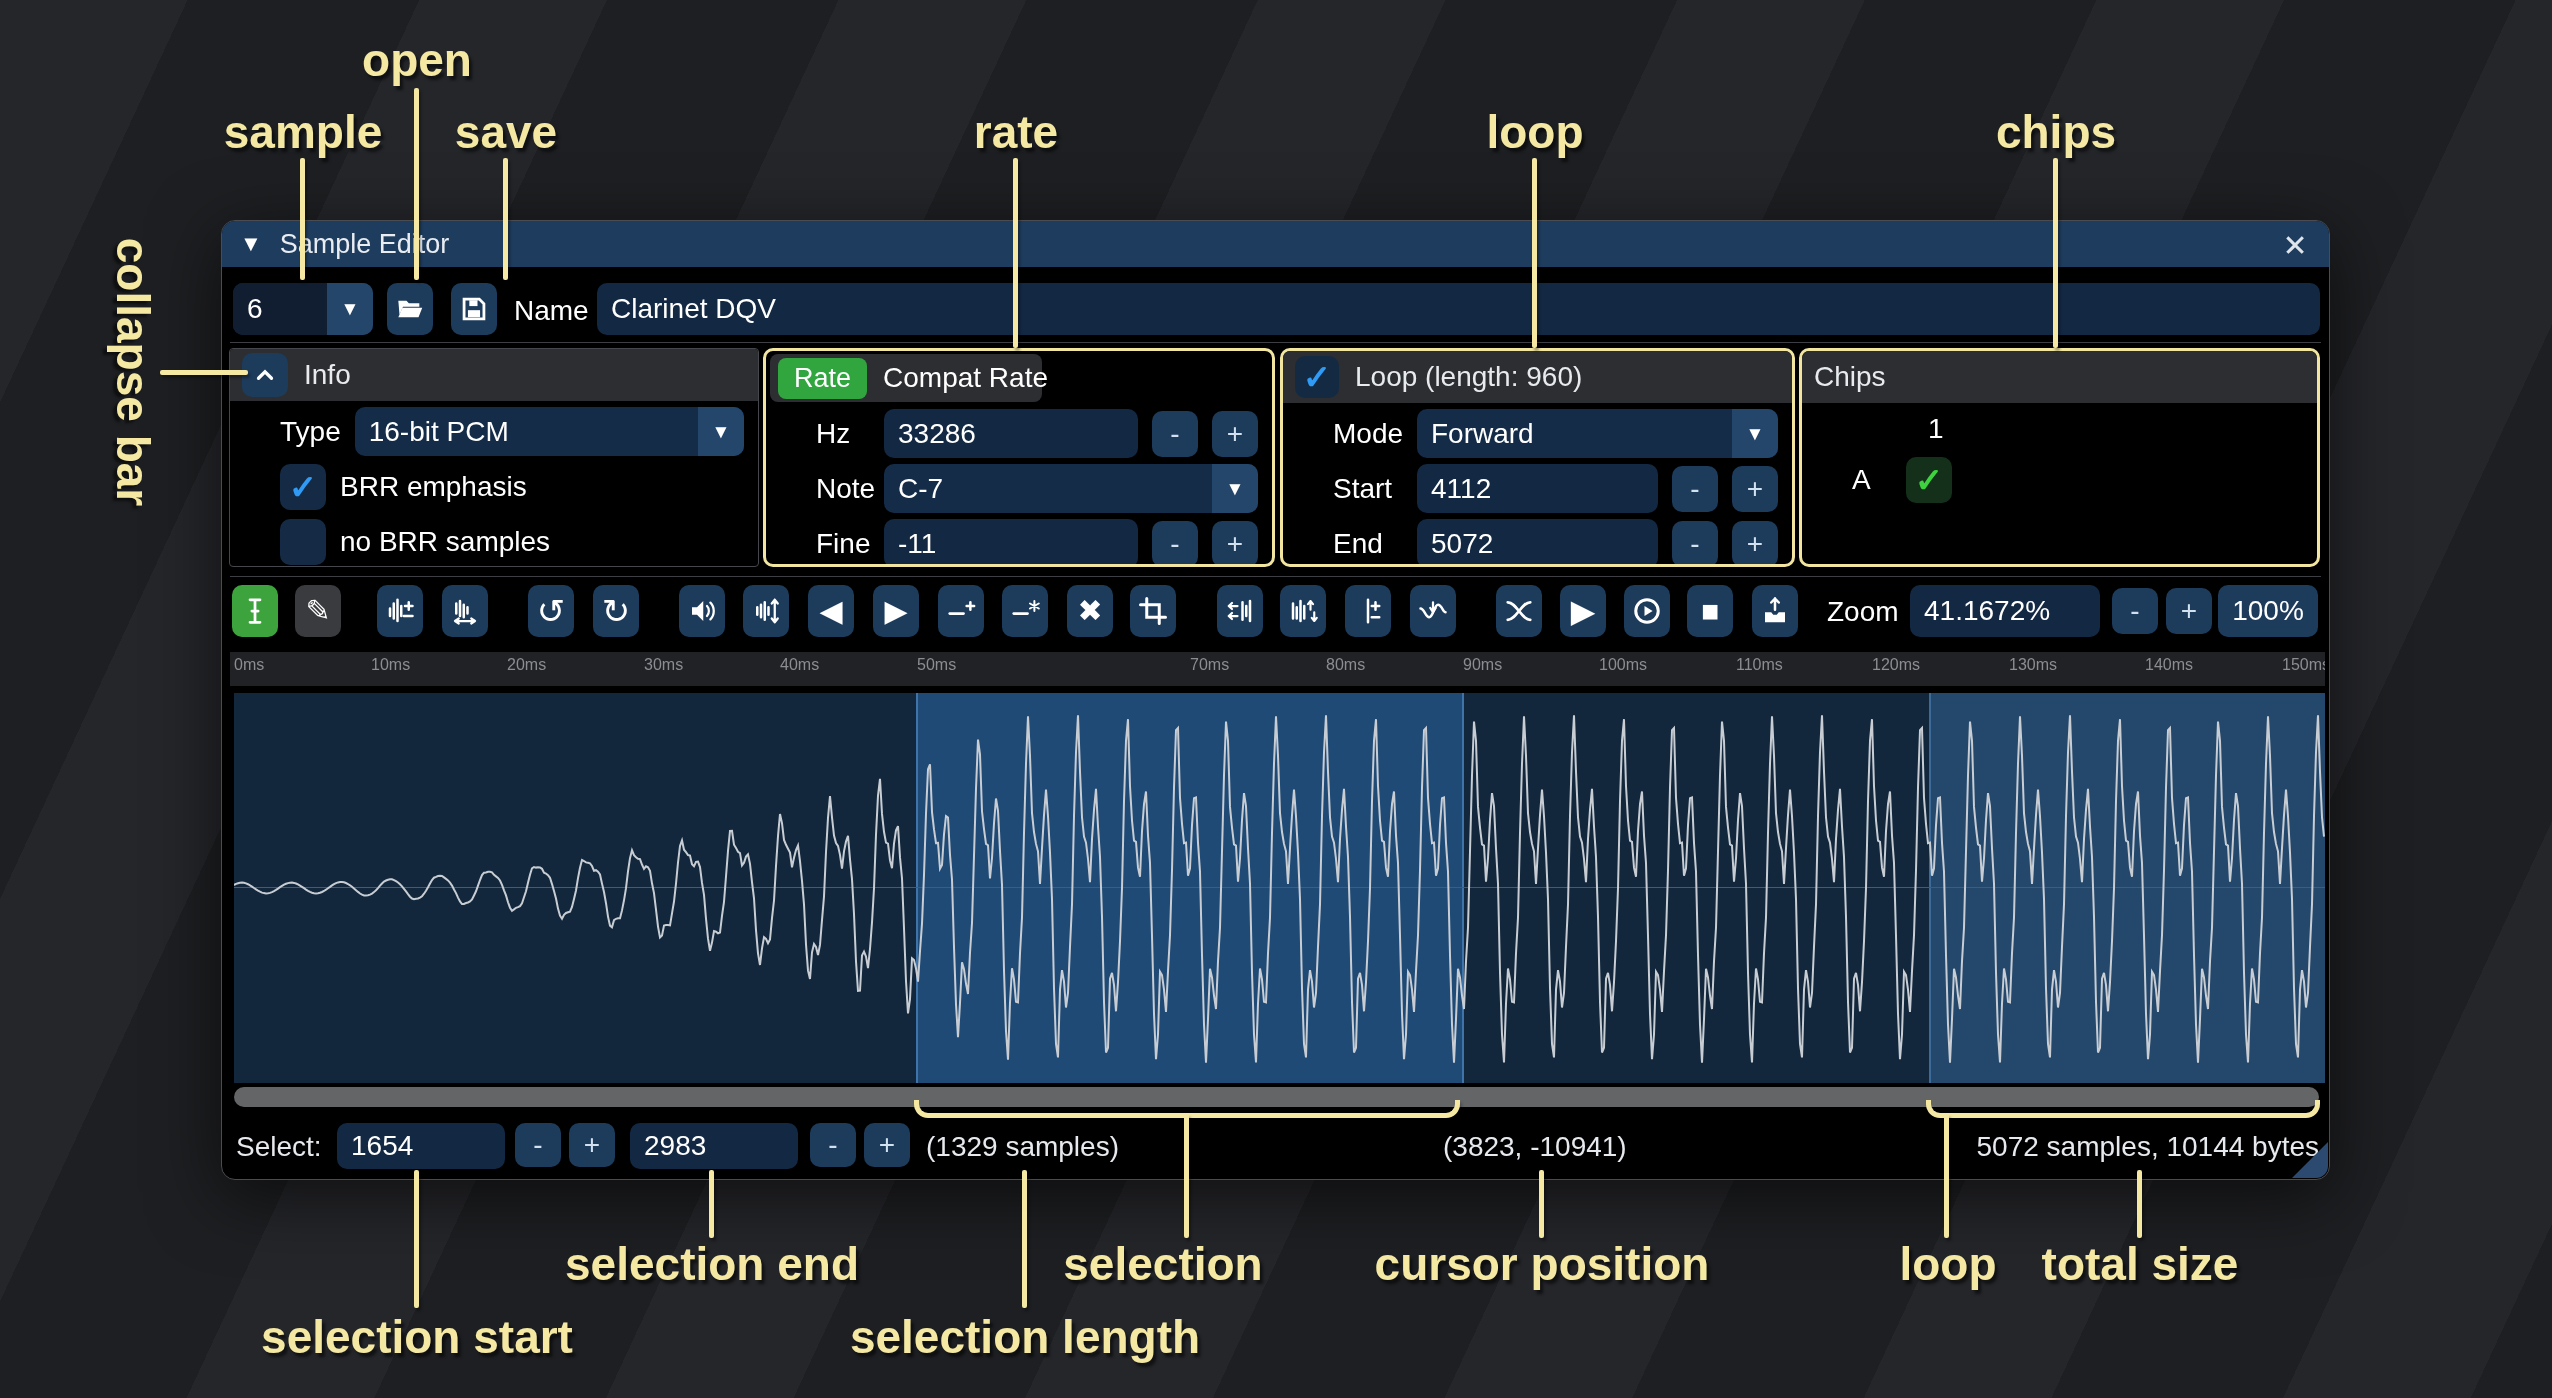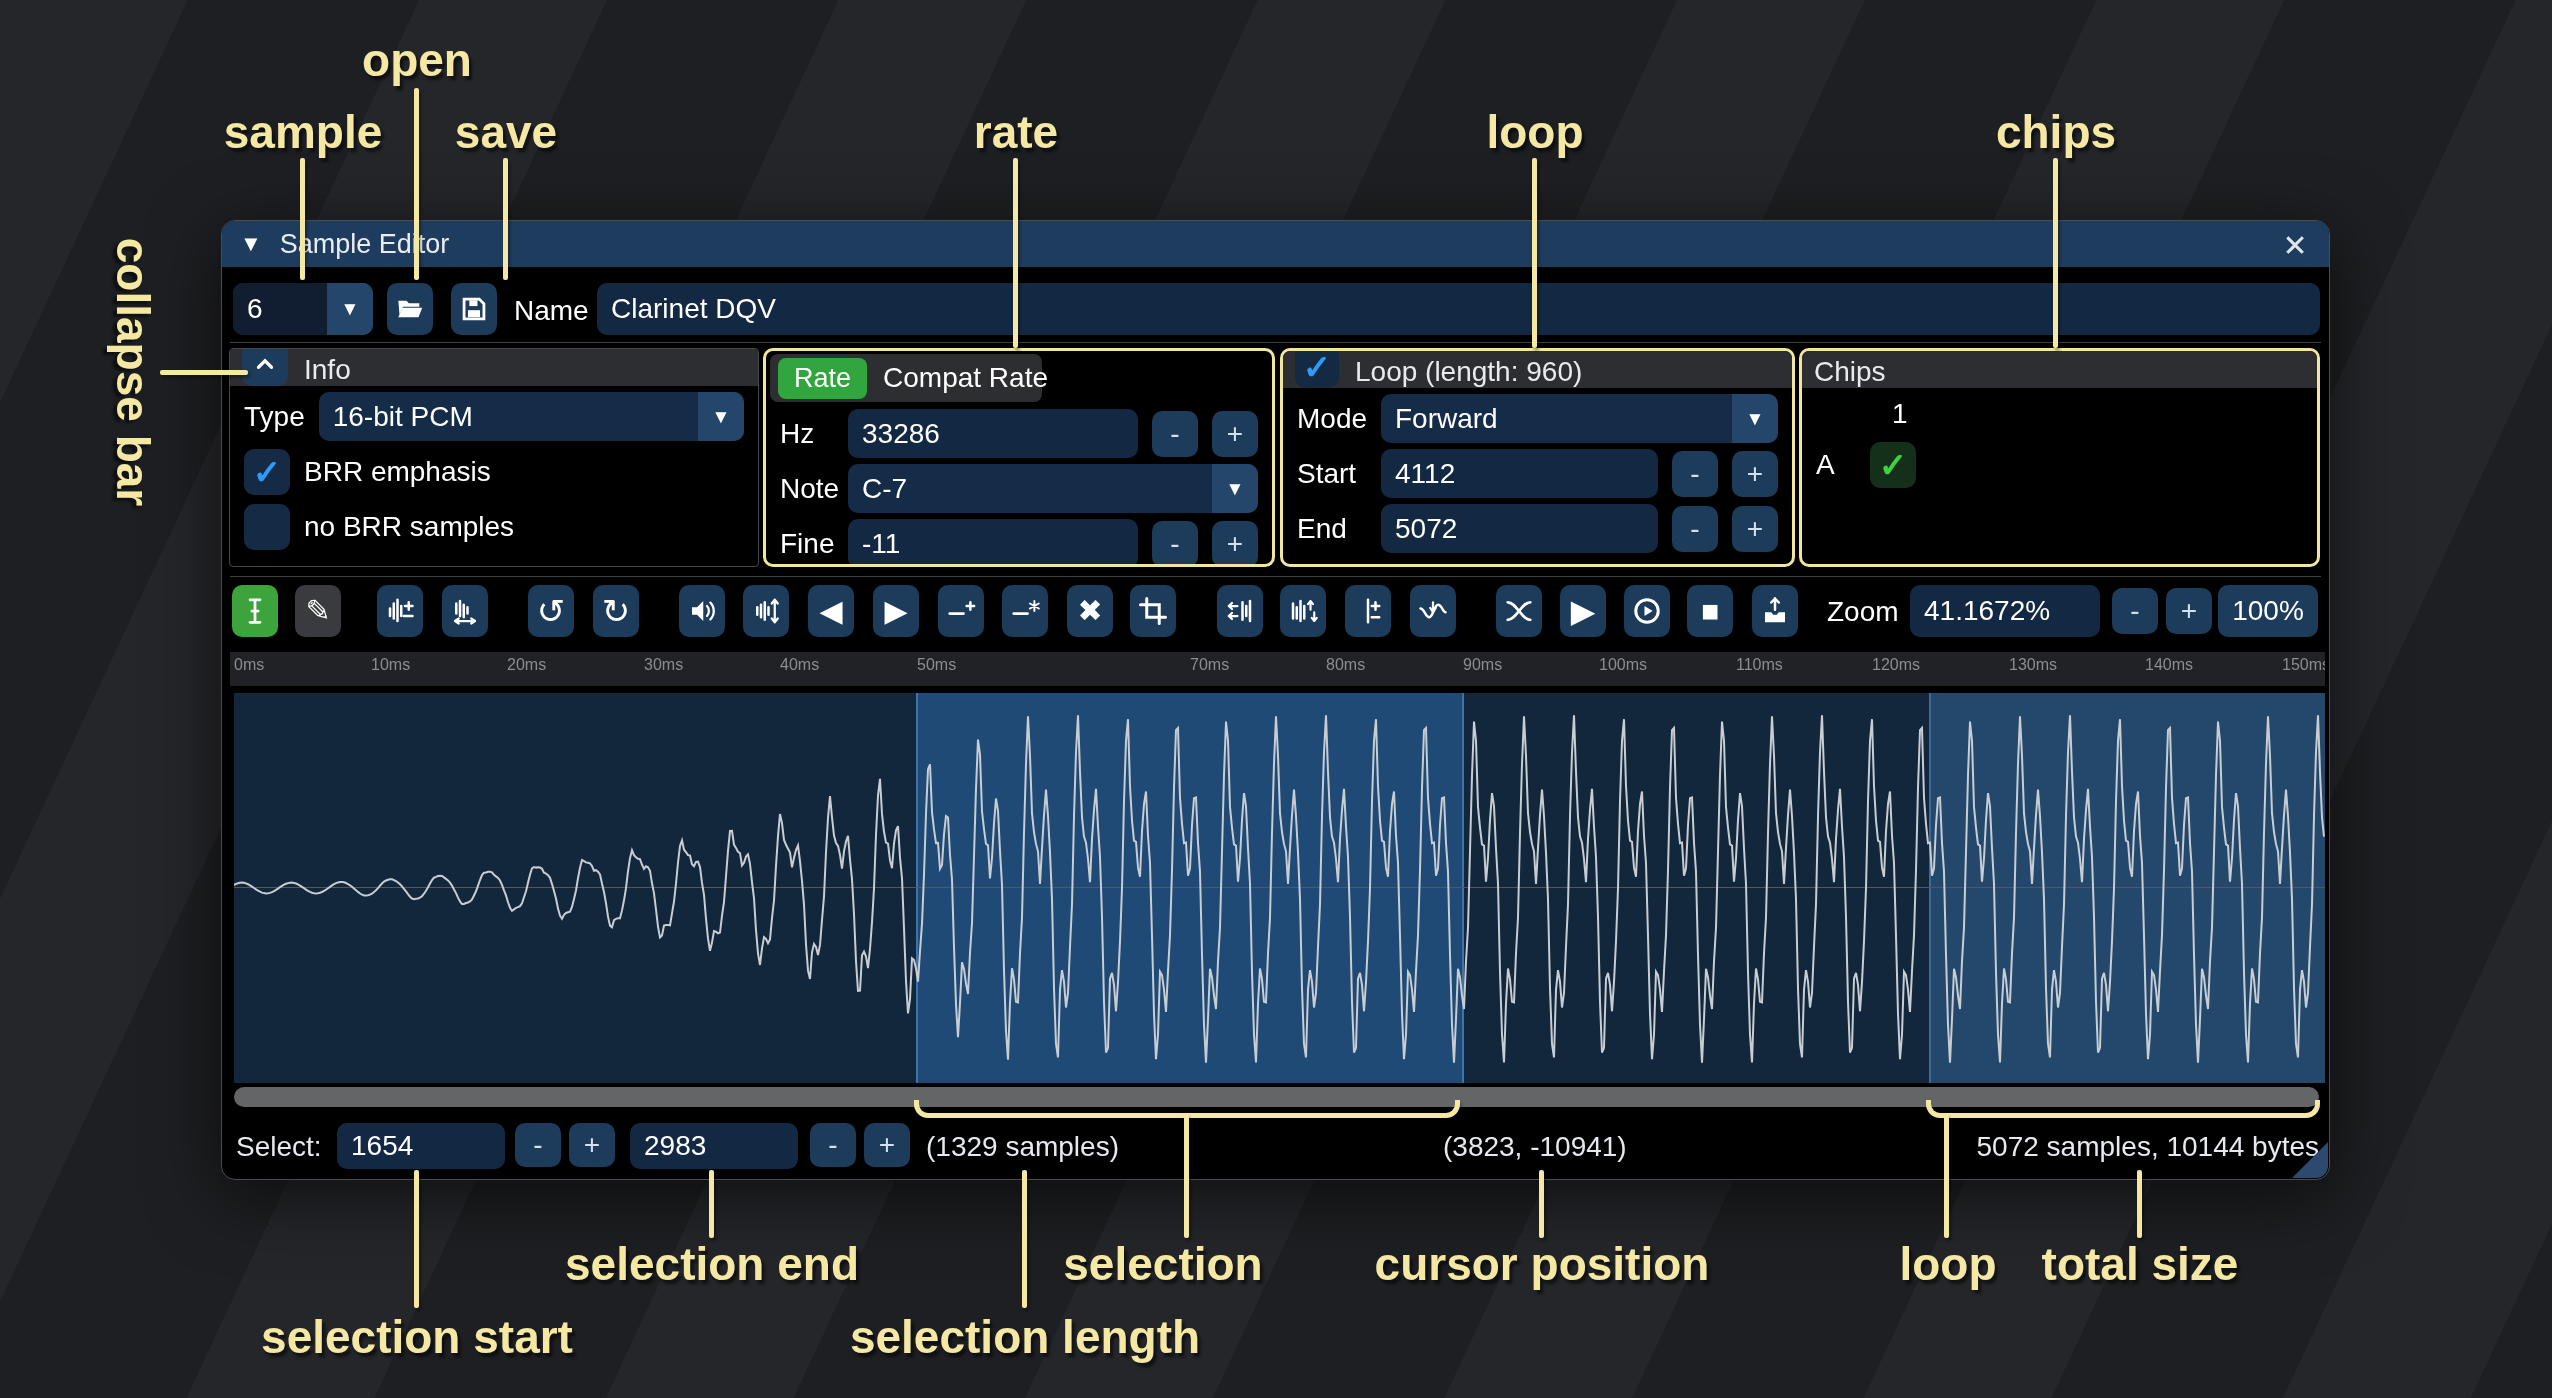--- a/index.html
+++ b/index.html
@@ -43,24 +43,24 @@
   .dd .arr { width:46px; background:#24466b; display:flex; align-items:center;
              justify-content:center; font-size:19px; color:#fff; }
   .chk { width:46px; height:46px; border-radius:10px; background:#152a44; display:flex;
          align-items:center; justify-content:center; flex:0 0 auto; }
   .chk .mark { font-size:34px; font-weight:bold; color:#2f9bf5; line-height:1; }
   .lbl { font-size:28px; color:#fff; white-space:nowrap; }
   
   .panel { position:absolute; top:127px; height:219px; overflow:hidden; background:#000; }
   .panel.plain { border:1px solid #46474c; border-radius:4px; }
   .panel.hl { border:3px solid #f2e5a0; border-radius:10px; }
-  .phead { height:37px; background:#2d2e32; display:flex; align-items:flex-end; gap:16px;
+  .phead { height:52px; background:#2d2e32; display:flex; align-items:center; gap:16px;
            padding:0 12px; font-size:28px; border-radius:6px 6px 0 0; }
   .pbody { display:flex; flex-direction:column; gap:6px; padding:6px 14px 0 14px; }
-  .prow { height:49px; display:flex; align-items:center; gap:14px; }
+  .prow { height:49px; display:flex; align-items:center; gap:14px;margin-left:36px; }
   .collapsebtn { width:46px; height:44px; background:#1d3b5b; border-radius:10px;
                  display:flex; align-items:center; justify-content:center; }
   .rate-head { position:absolute; left:4px; top:3px; width:272px; height:48px; background:#2d2e32;
                border-radius:8px; display:flex; align-items:center; gap:16px; padding:0 8px; }
   .rate-pill { background:#31a63f; color:#fff; border-radius:8px; font-size:27px; padding:5px 16px; }
   .greenchk { width:46px; height:46px; border-radius:10px; background:#14301a; display:flex;
               align-items:center; justify-content:center; }
   .greenchk .mark { color:#3ed23e; font-size:34px; font-weight:bold; }
   
   .toolbar { position:absolute; left:0; top:361px; right:0; height:58px; }

